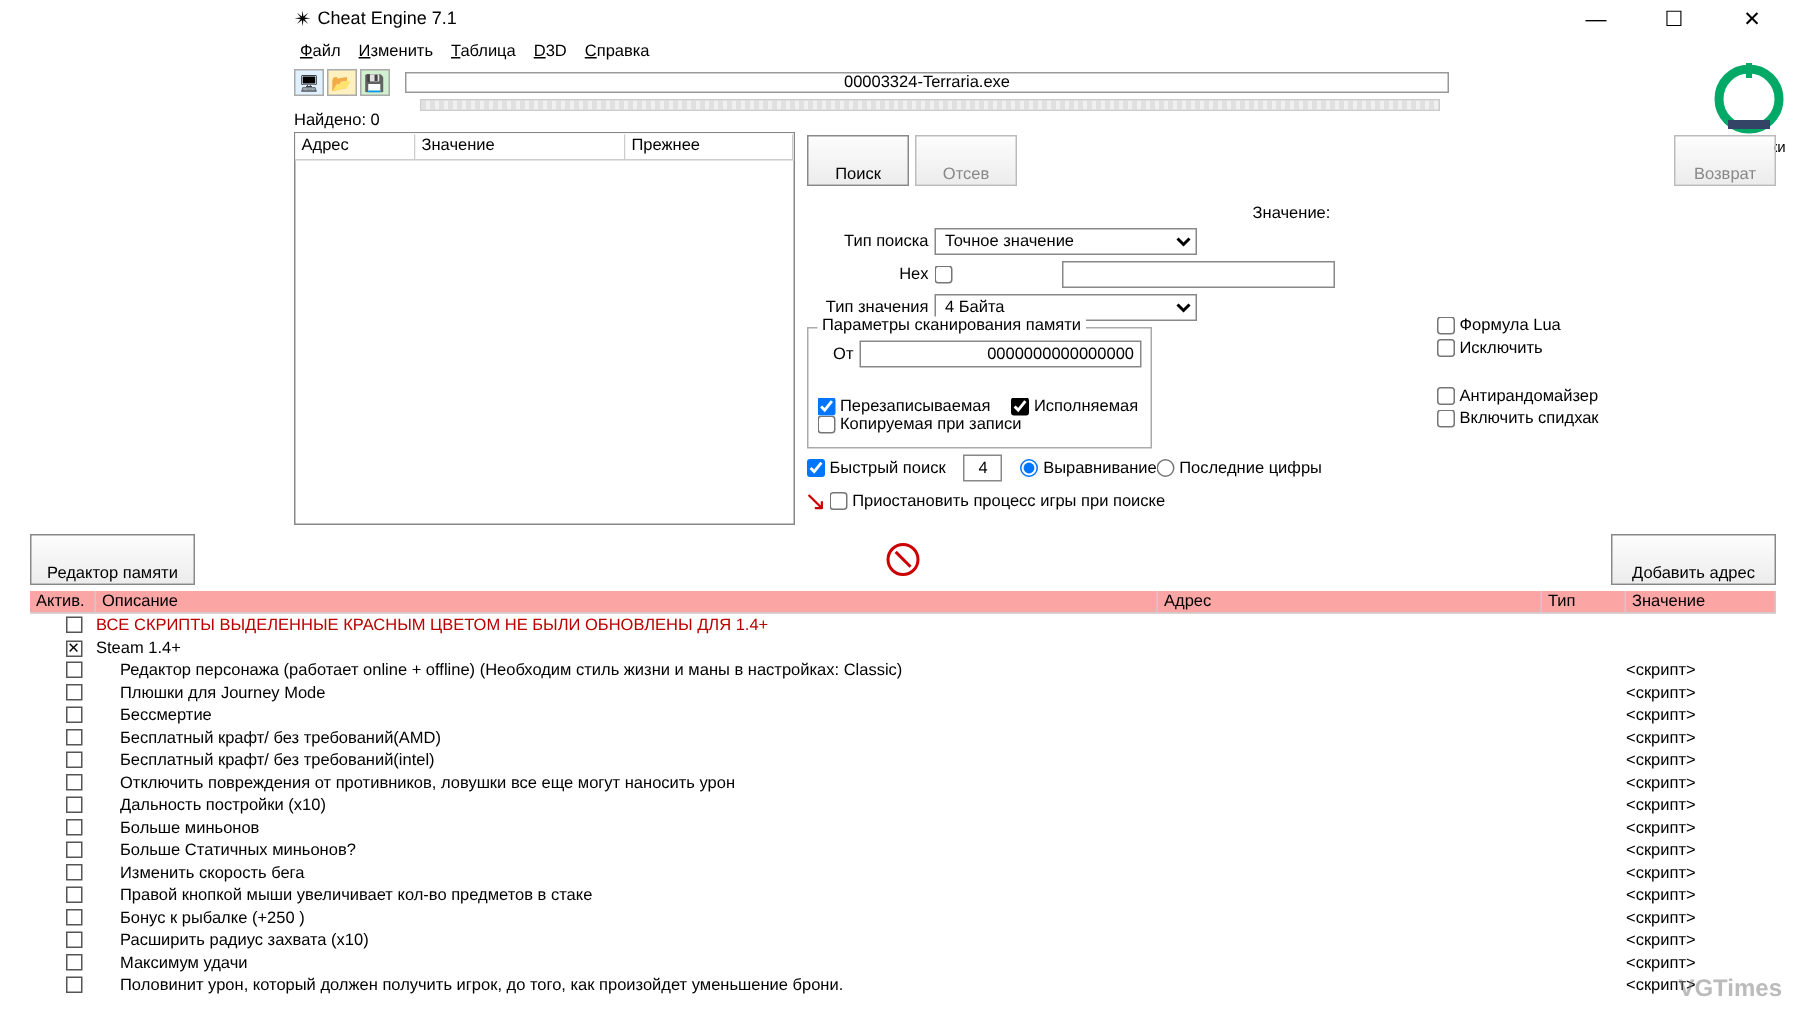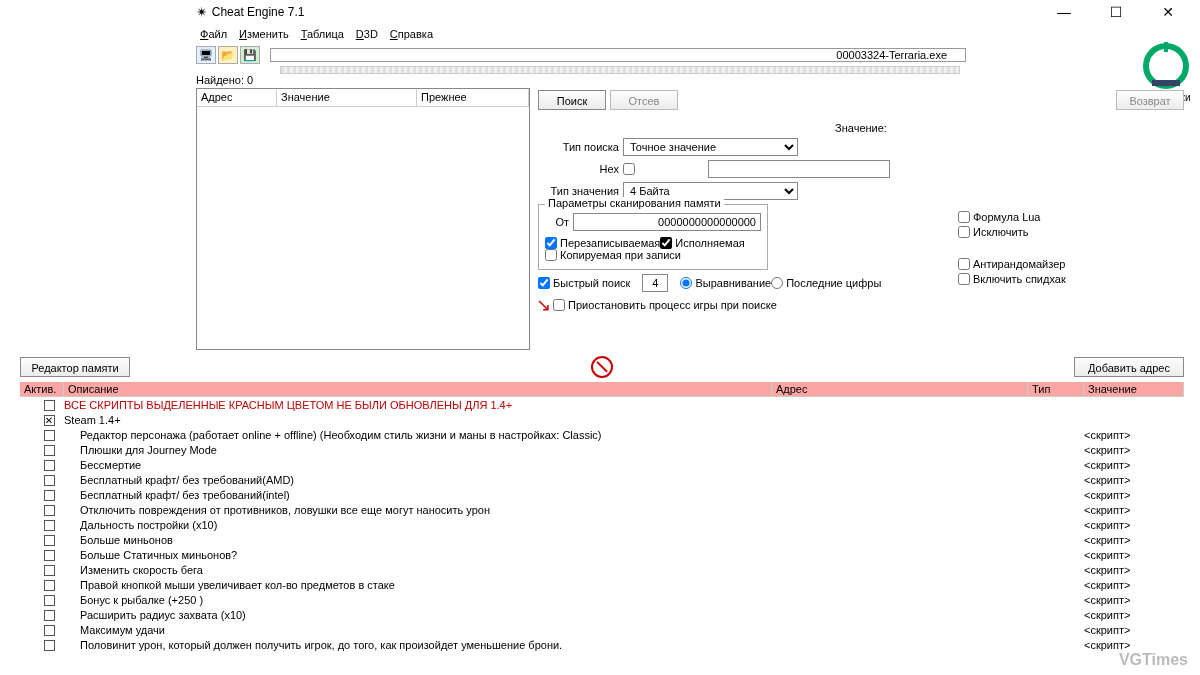--- a/index.html
+++ b/index.html
@@ -7,30 +7,30 @@
   .titlebar { display: flex; align-items: center; height: 24px; padding: 0 4px 0 196px; background: #fff; }
   .titlebar .ce-icon { font-size: 14px; margin-right: 4px; }
   .titlebar .title { font-size: 12px; flex: 1; }
   .winbtns { display: flex; gap: 12px; padding-right: 8px; }
   .winbtn { width: 40px; height: 22px; display: flex; align-items: center; justify-content: center; font-size: 14px; }
   .menubar { display: flex; gap: 4px; padding-left: 196px; height: 20px; align-items: center; font-size: 11px; }
   .menubar span { padding: 0 4px; text-decoration: underline; text-decoration-color: transparent; }
   .menubar span::first-letter { text-decoration: underline; }
   .processbar { display: flex; align-items: center; margin: 2px 196px 0 196px; height: 18px; gap: 2px; }
   .tb-icon { width: 20px; height: 18px; border: 1px solid #aaa; display: inline-flex; align-items: center; justify-content: center; font-size: 11px; }
-  .processfield { flex: 1; border: 1px solid #999; height: 14px; font-size: 11px; text-align: right; padding: 0 18px; margin-left: 8px; margin-right: 38px; }
+  .processfield { flex: 1; border: 1px solid #999; height: 14px; font-size: 11px; text-align: center; padding: 0 18px; margin-left: 8px; margin-right: 38px; }
   .progress { height: 8px; margin: 2px 240px 0 280px; background: repeating-linear-gradient(90deg,#e0e0e0 0,#e0e0e0 3px,#f0f0f0 3px,#f0f0f0 6px); border: 1px solid #ccc; }
   .foundline { padding-left: 196px; font-size: 11px; height: 14px; }
   .midrow { display: flex; padding: 0 16px 0 196px; gap: 4px; }
   .resultbox { width: 334px; border: 1px solid #888; height: 262px; background: #fff; }
   .resulthead { display: flex; background: #fff; border-bottom: 1px solid #ccc; height: 18px; }
   .resulthead div { border-right: 1px solid #ccc; padding: 1px 4px; font-size: 11px; background: #fff; border-top: 1px solid #fff; }
   .searchpanel { flex: 1; padding-left: 4px; position: relative; }
   .btnrow { display: flex; gap: 4px; padding: 2px 0; }
-  .btn { min-width: 68px; height: 20px; border: 1px solid #888; background: linear-gradient(#fdfdfd,#ececec); font-size: 11px; text-align: center; line-height: 18px; padding: 1px 10px; }
+  .btn { min-width: 68px; height: 20px; border: 1px solid #888; background: linear-gradient(#fdfdfd,#ececec); font-size: 11px; text-align: center; line-height: 18px; padding: 16px 10px; }
   .btn.dis { color: #888; border-color: #bbb; }
   .labelline { display:flex; align-items:center; font-size:11px; margin-top:4px; }
   .labelline label { width: 85px; text-align: right; padding-right: 4px; white-space:nowrap; }
   .tinput { border: 1px solid #888; height: 18px; padding: 0 4px; font-size: 11px; }
   .sel { border:1px solid #888; height:18px; font-size:11px; background:#fff; padding: 0 2px; width: 175px; }
   .chk { display:inline-flex; align-items:center; gap:3px; font-size:11px; white-space:nowrap; }
   .chk input { width:12px; height:12px; }
   .paramgroup { border: 1px solid #aaa; margin-top:4px; padding: 4px 6px 6px 6px; width: 230px; position:relative; }
   .paramgroup .legend { position:absolute; top:-8px; left:6px; background:#fff; padding:0 3px; font-size:11px; }
   .rightcol { position:absolute; left: 424px; top: 26px; display:flex; flex-direction:column; gap:3px; }
@@ -134,21 +134,21 @@
       <label>Тип значения</label>
       <select class="sel"><option>4 Байта</option></select>
     </div>
 
     <div class="paramgroup">
       <span class="legend">Параметры сканирования памяти</span>
       <div class="labelline">
           <label style="width:28px">От</label>
         <input class="tinput" style="flex: 1 1 0%; text-align: right;" value="0000000000000000">
         </div>
-      <div style="display:flex;margin-top:6px">
+      <div style="display:flex;gap:14px;margin-top:20px">
         <label class="chk">
             <input type="checkbox" checked="" style="">
             <span>Перезаписываемая</span>
           </label>
         <label class="chk">
             <input type="checkbox" checked="" style="accent-color: rgb(0, 0, 0);">
             <span>Исполняемая</span>
           </label>
       </div>
       <label class="chk">

